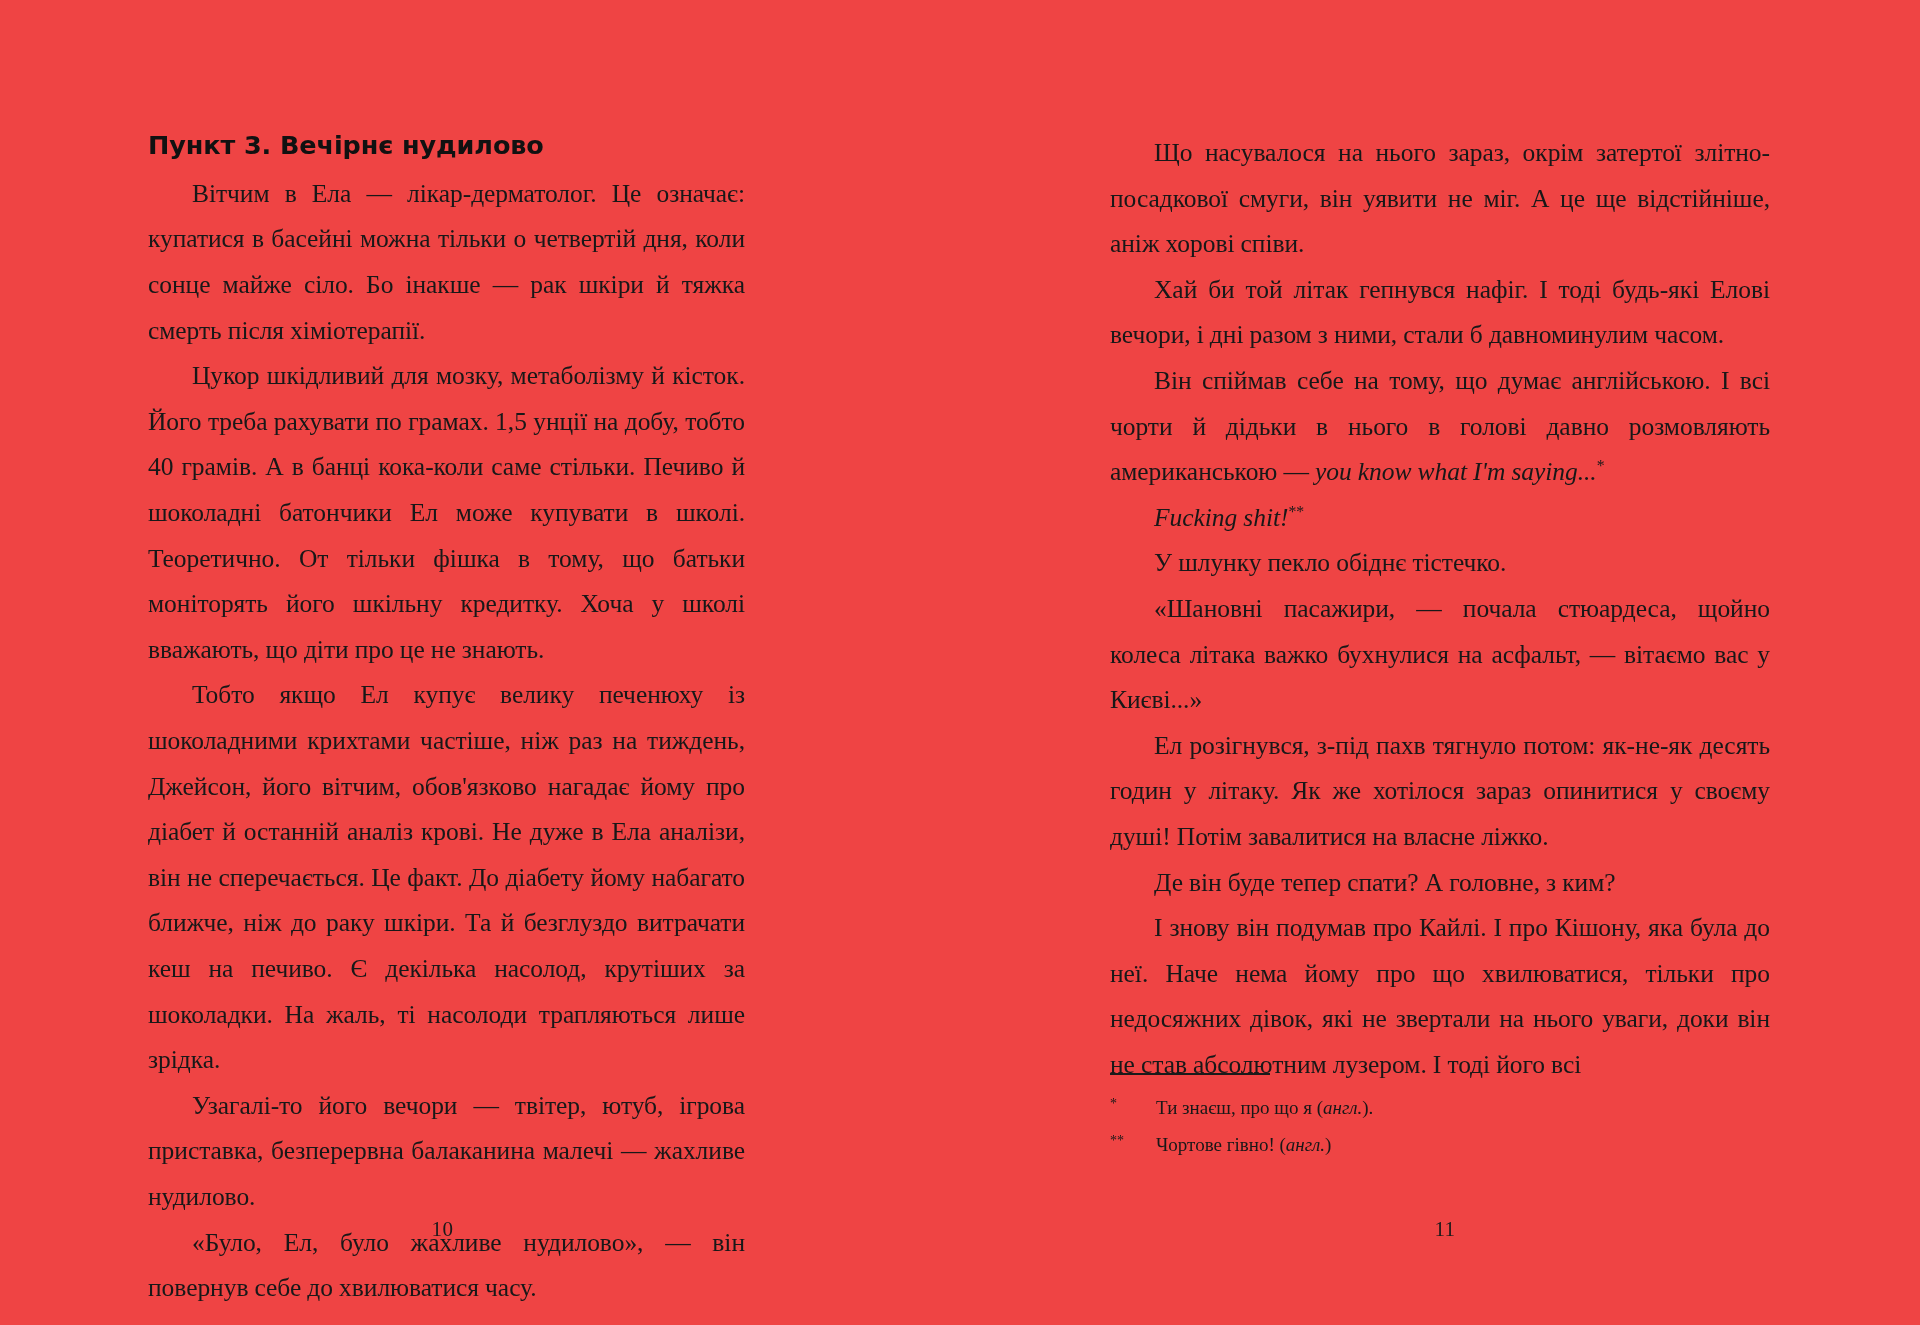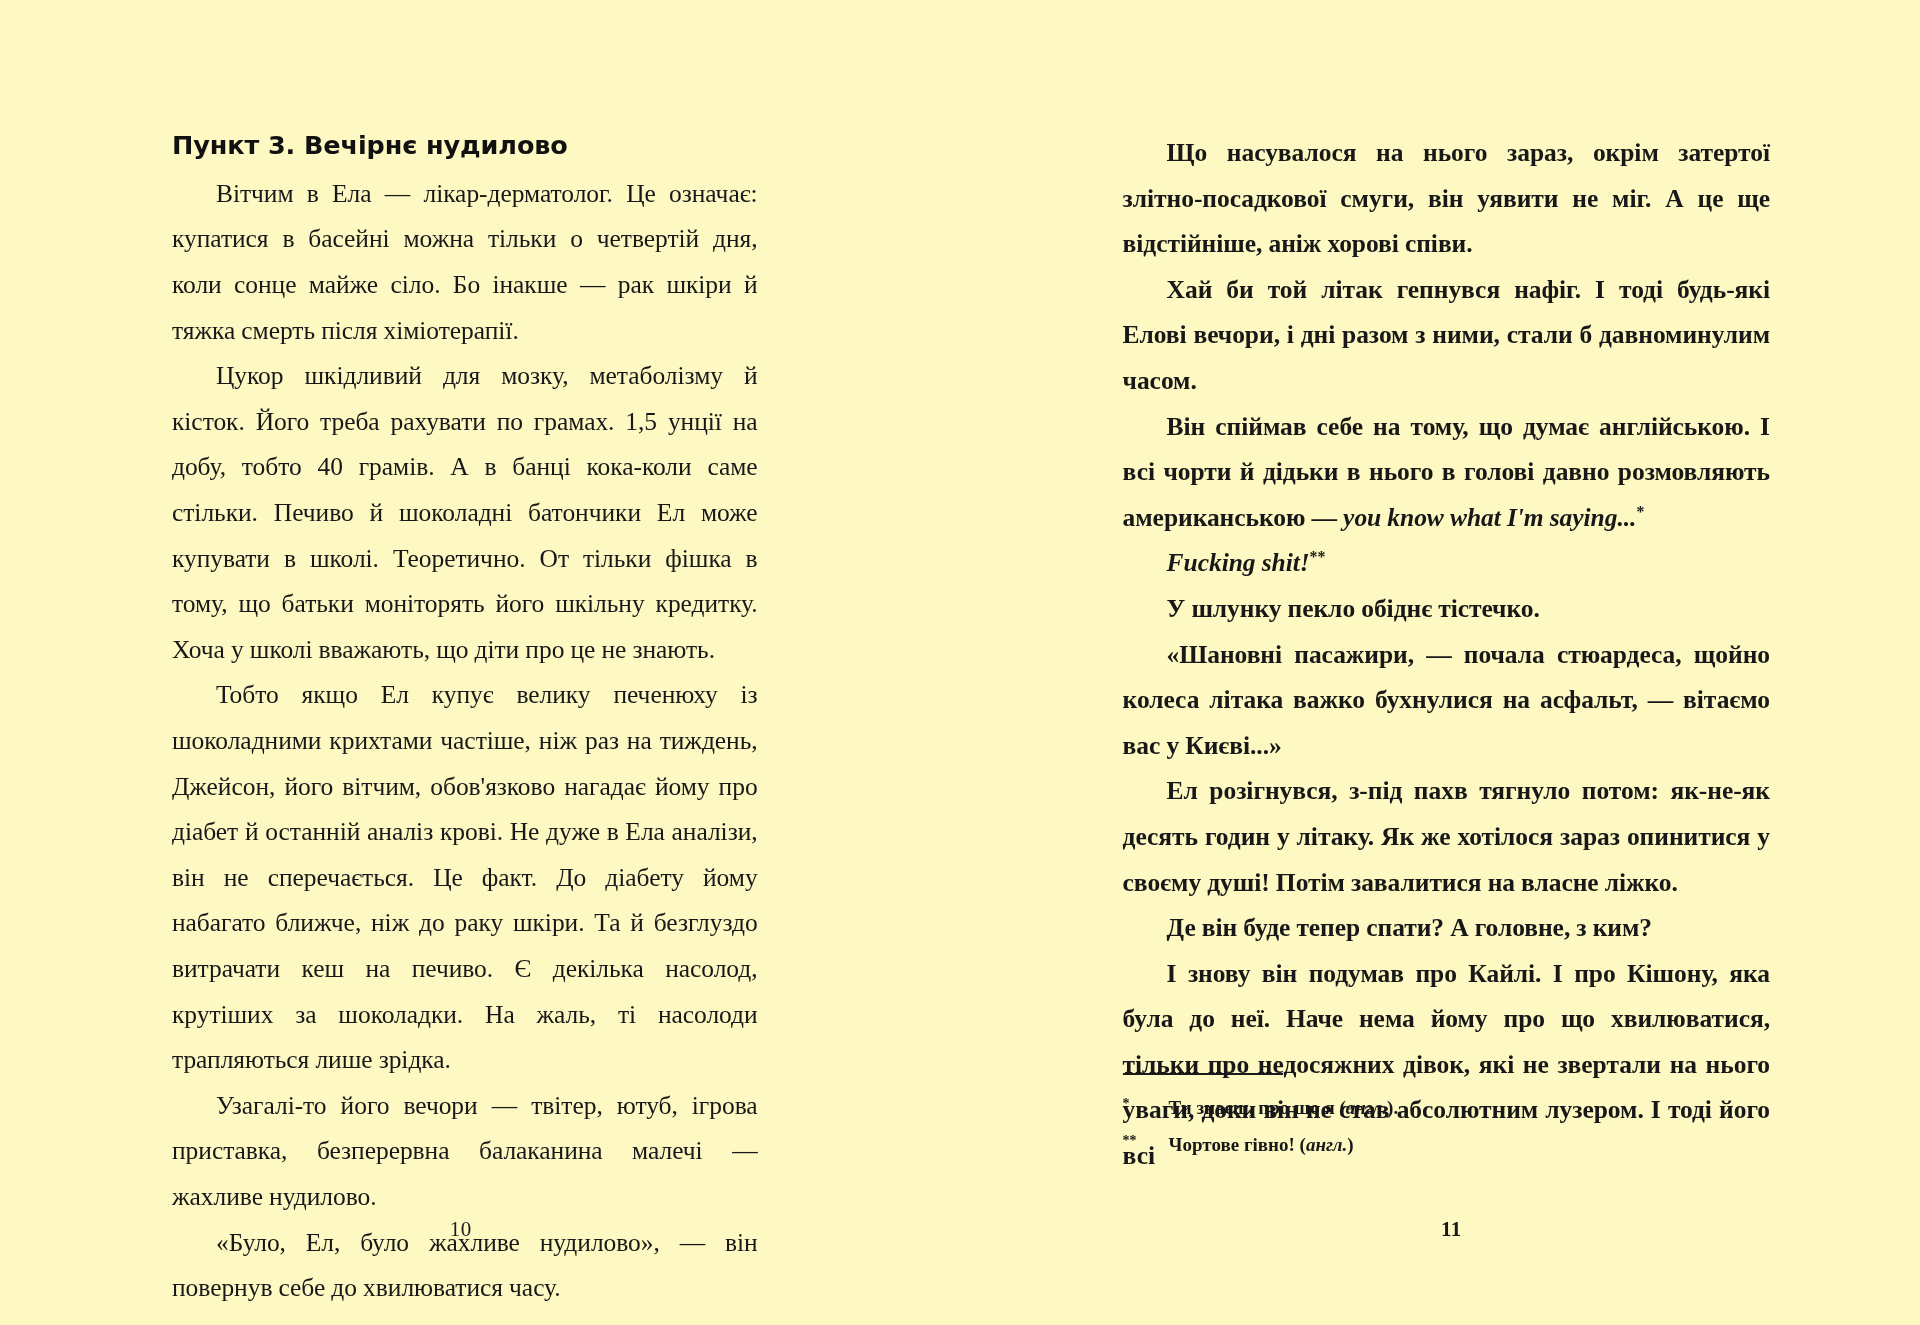--- a/index.html
+++ b/index.html
@@ -11,33 +11,32 @@
     width: 1920px;
     height: 1325px;
     overflow: hidden;
     font-family: "Liberation Serif", "DejaVu Serif", serif;
     color: #1a1a1a;
   }
   .spread {
     position: relative;
     width: 1920px;
     height: 1325px;
-    background: #fef9c3;
+    background: #ef4444;
     display: flex;
     box-sizing: border-box;
-    padding-left: 24px;
   }
   .page {
     position: relative;
     width: 960px;
     height: 1325px;
     box-sizing: border-box;
   }
   .page-left  { padding: 130px 215px 0 148px; }
-  .page-right { padding: 130px 150px 0 150px; font-weight: bold; }
+  .page-right { padding: 130px 150px 0 150px; }
 
   .col {
     position: relative;
     width: 100%;
   }
 
   .chapter-heading {
     font-family: "DejaVu Sans", "Liberation Sans", sans-serif;
     font-weight: bold;
     font-size: 25.5px;

